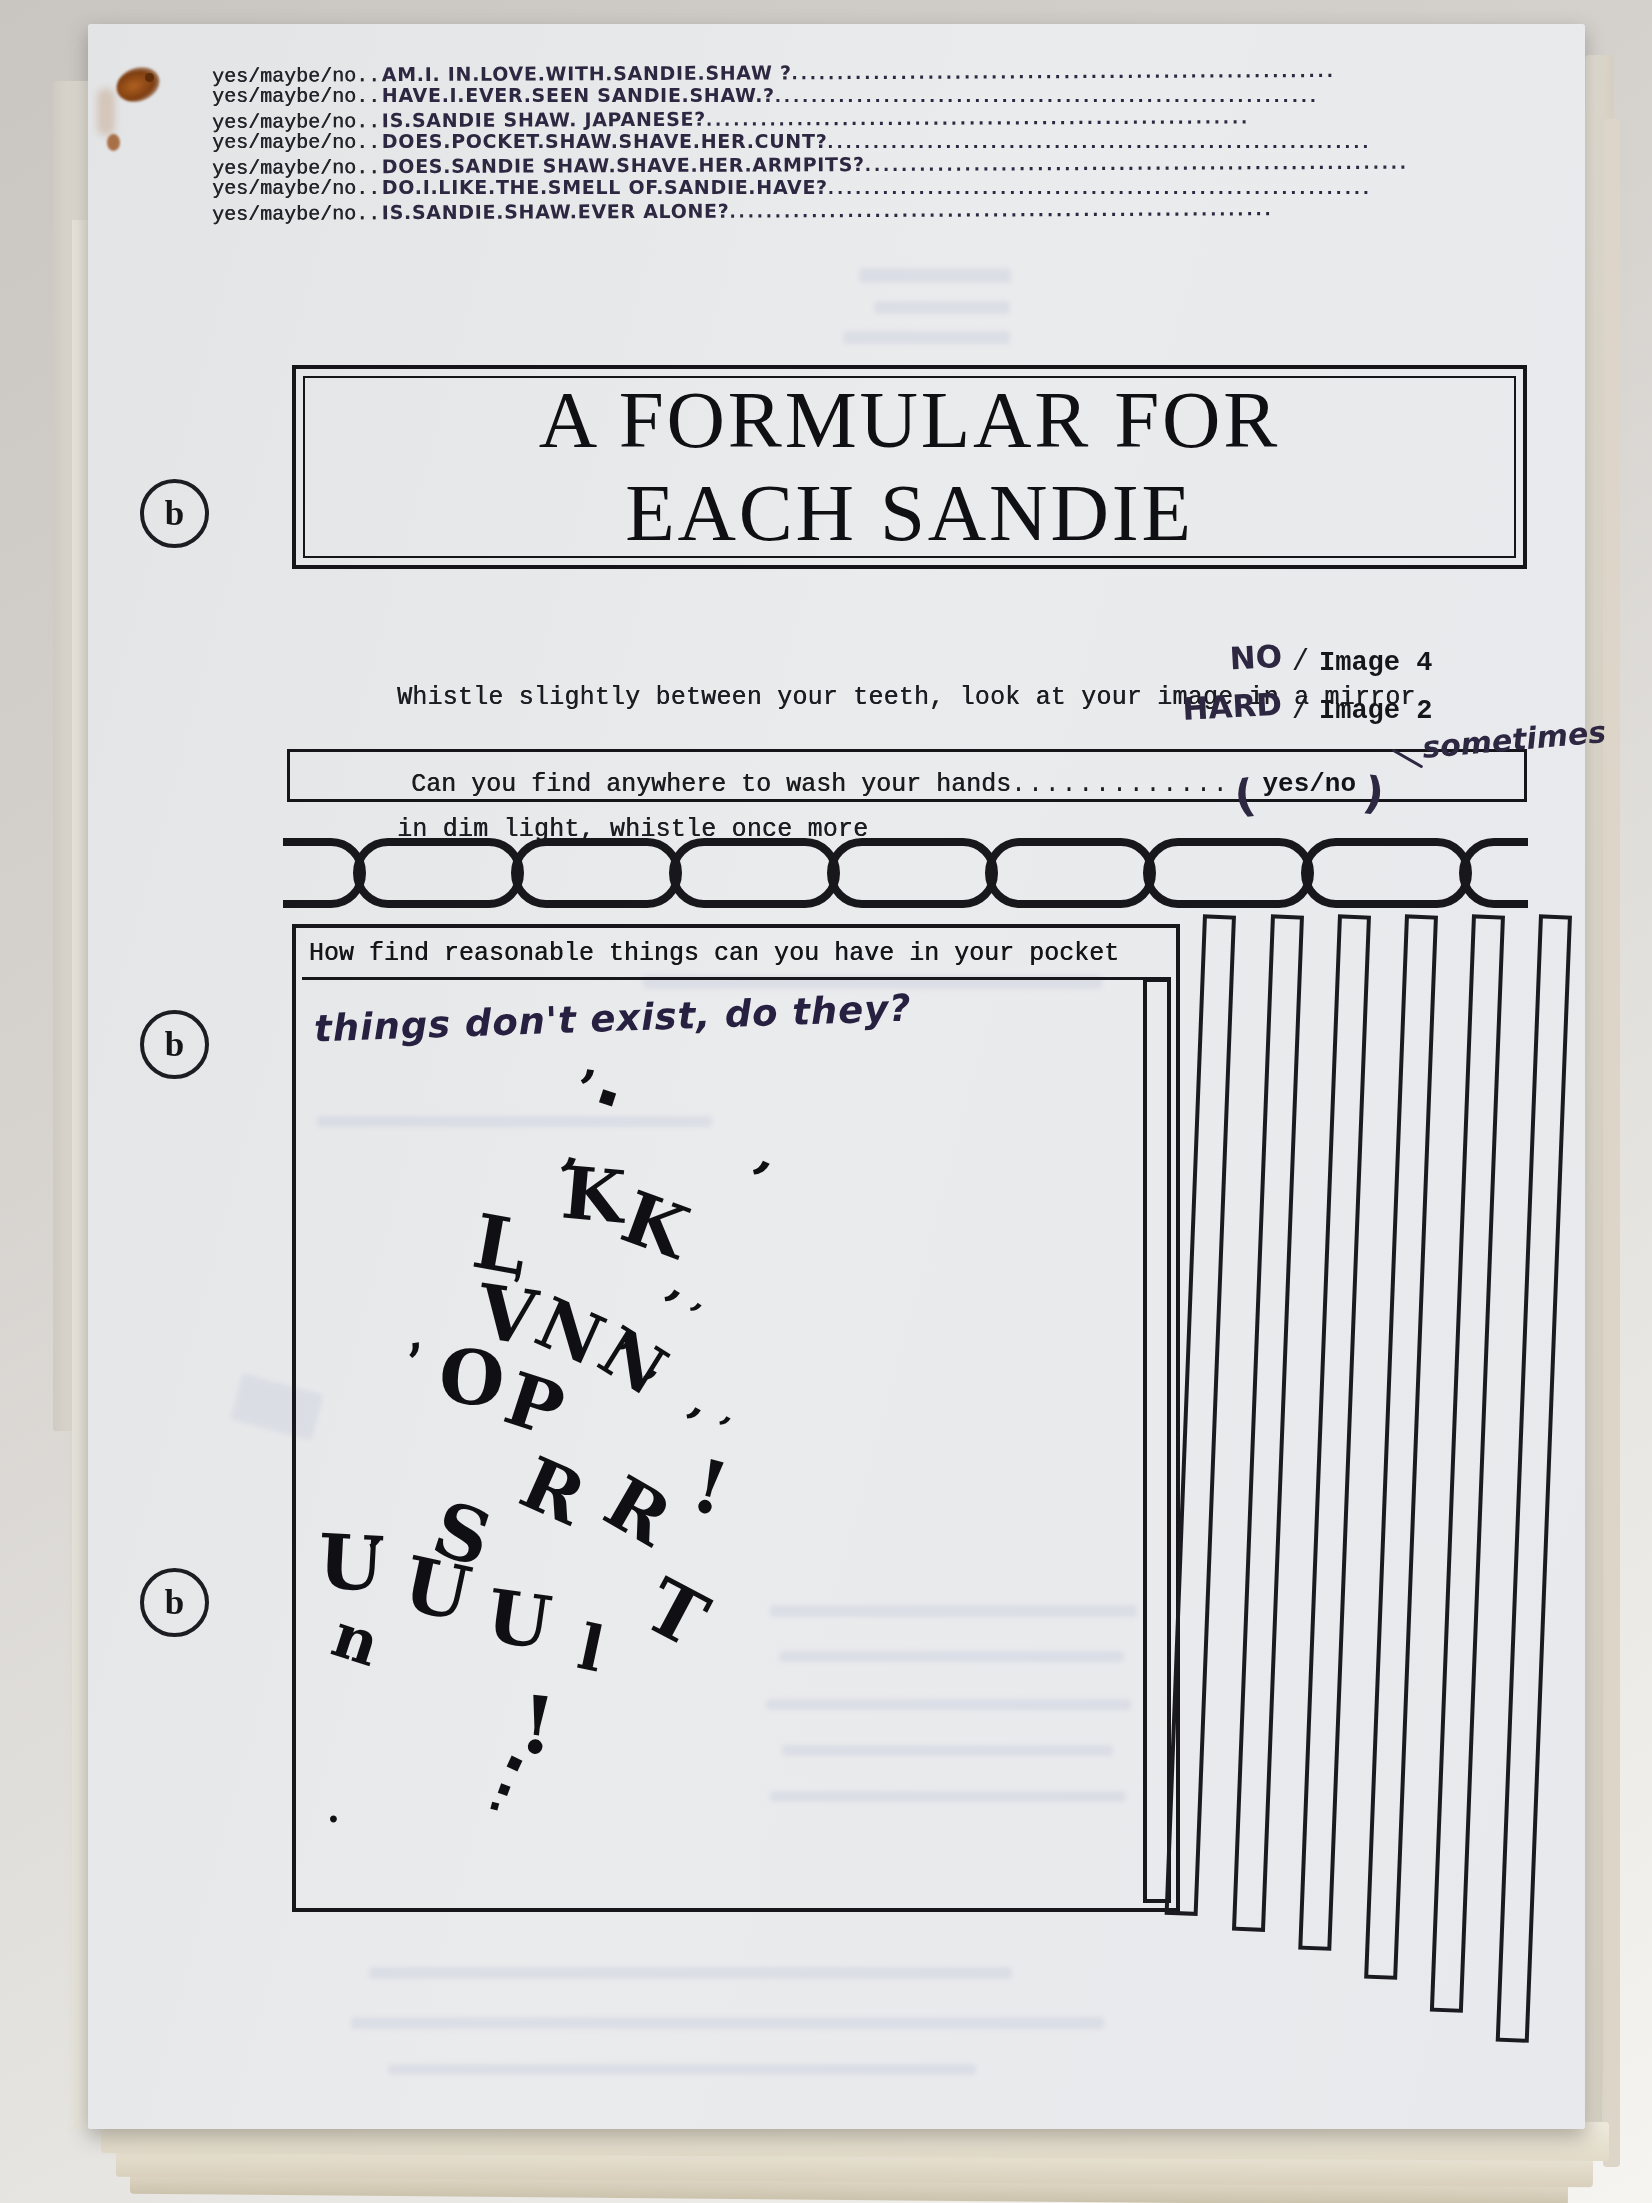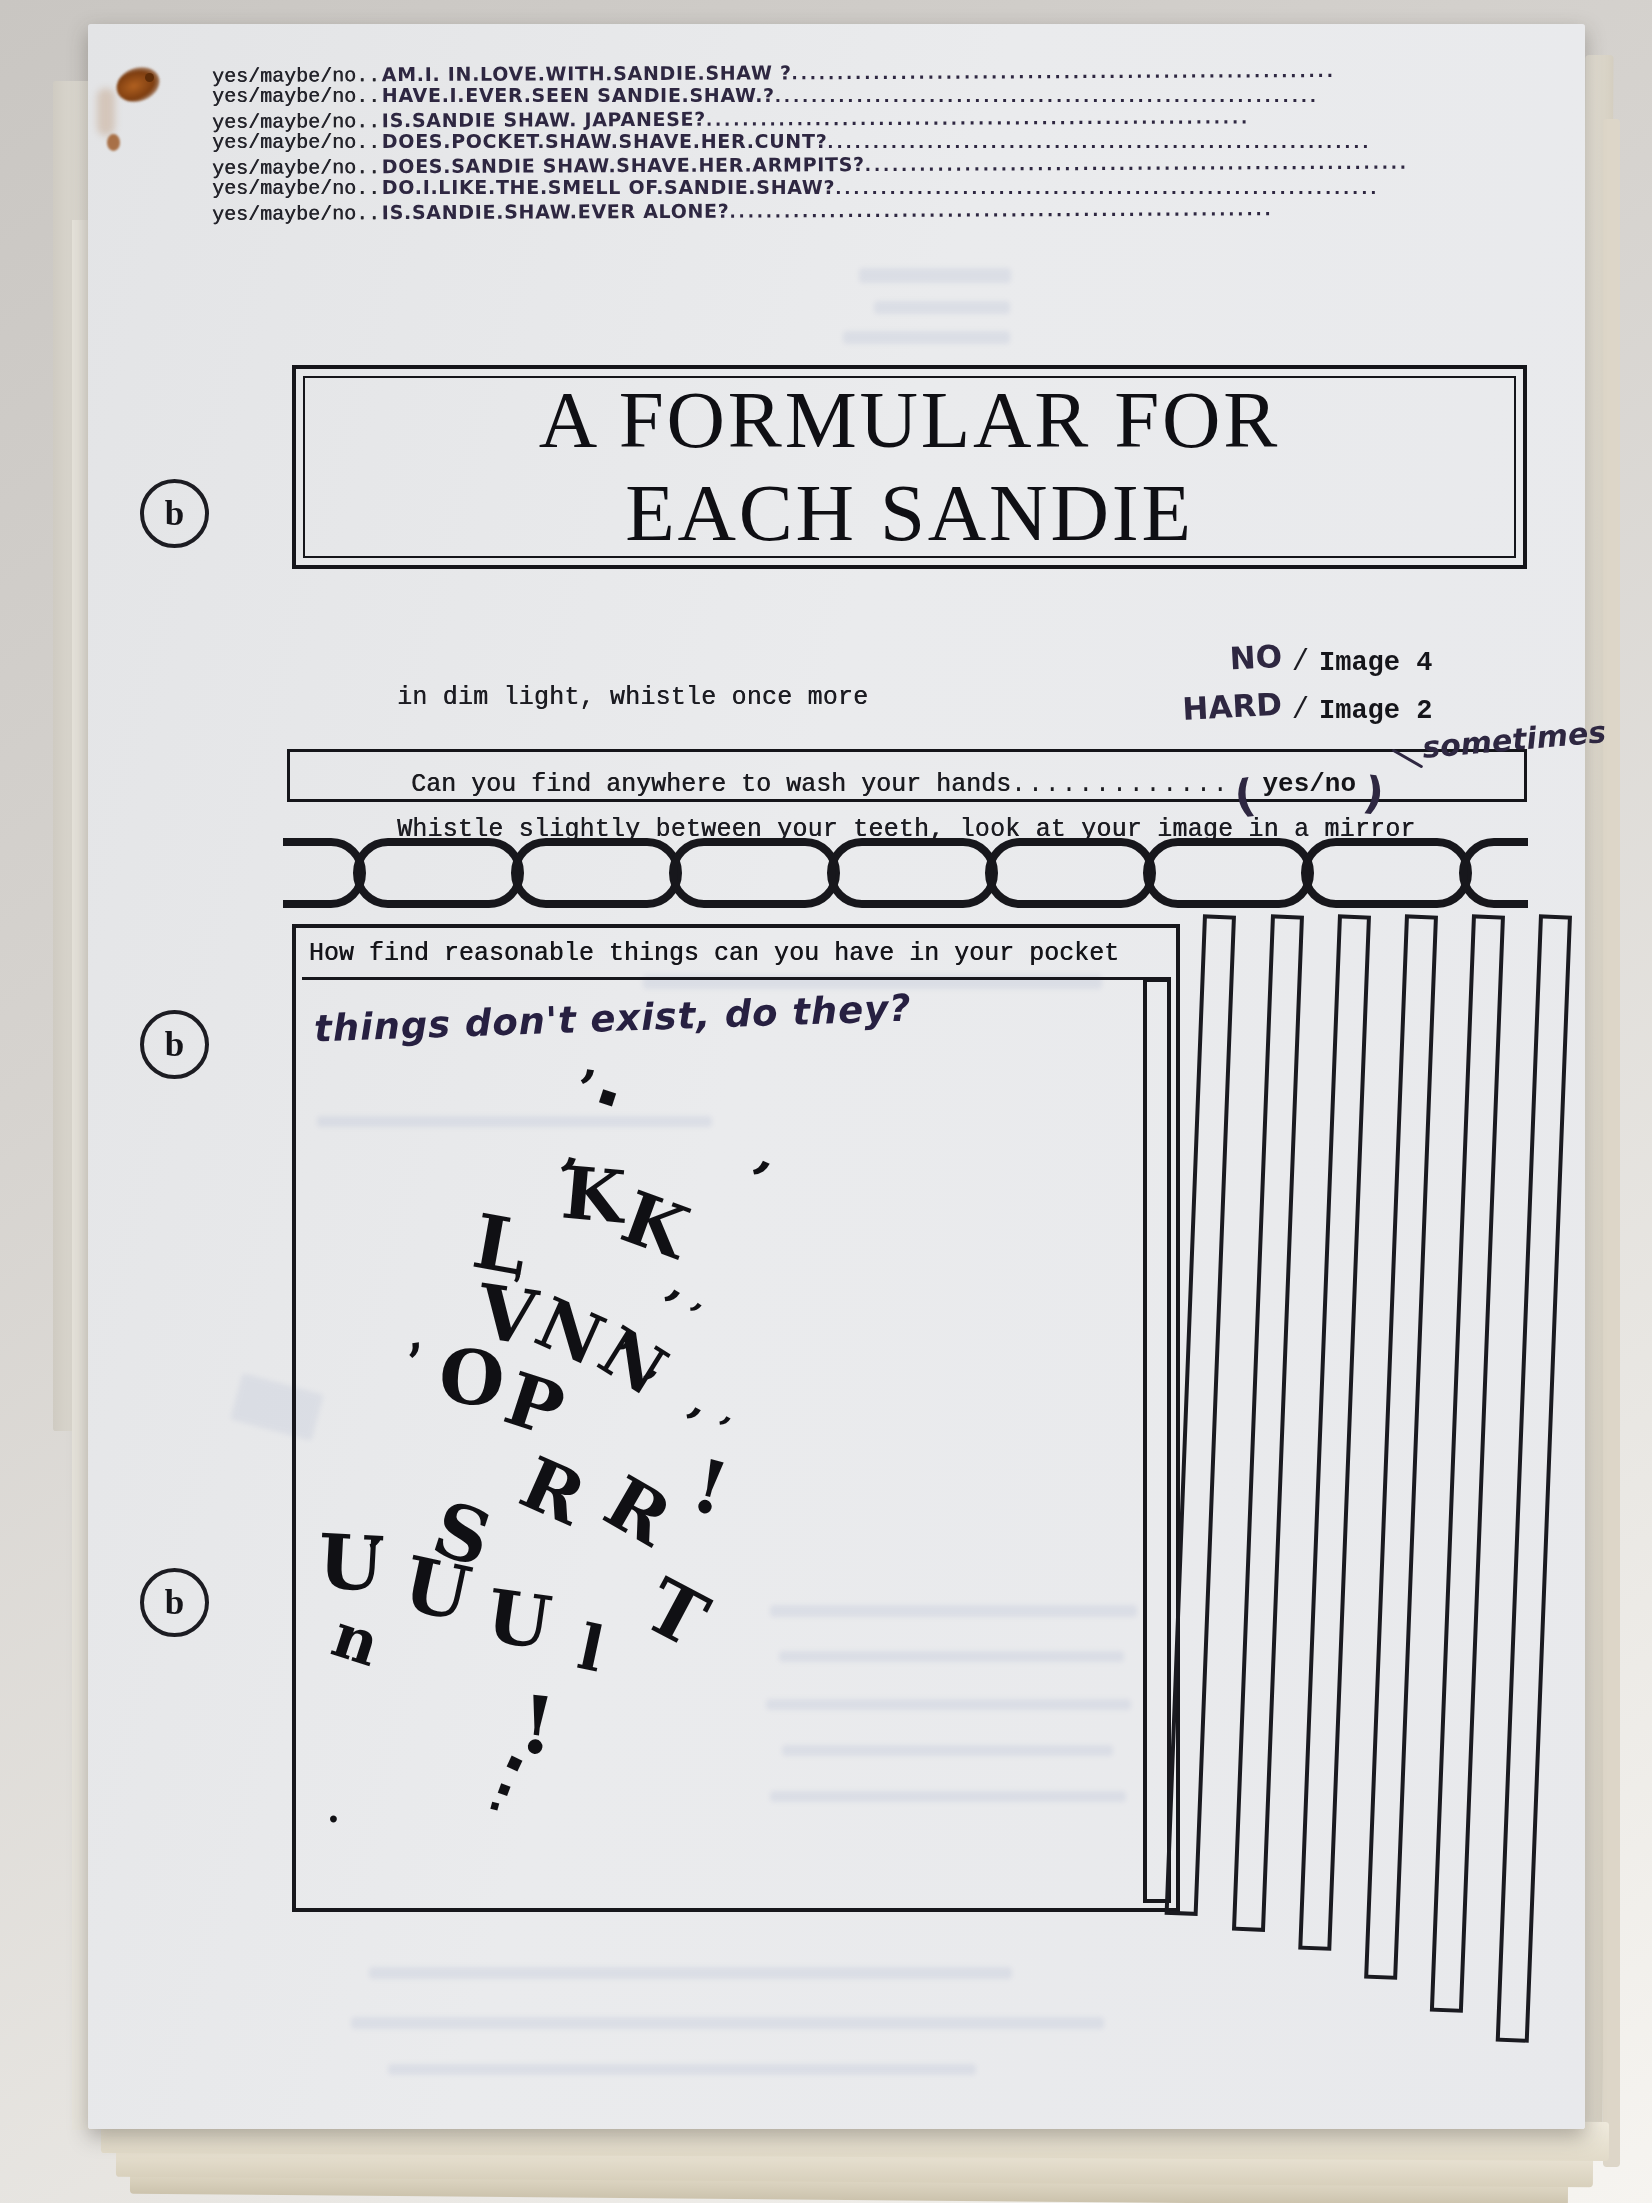--- a/index.html
+++ b/index.html
@@ -125,21 +125,21 @@
       <span class="q-hand">DOES.POCKET.SHAW.SHAVE.HER.CUNT?</span>
       <span class="q-leader">............................................................</span>
     </div>
     <div class="q-row">
       <span class="q-prefix">yes/maybe/no..</span>
       <span class="q-hand">DOES.SANDIE SHAW.SHAVE.HER.ARMPITS?</span>
       <span class="q-leader">............................................................</span>
     </div>
     <div class="q-row">
       <span class="q-prefix">yes/maybe/no..</span>
-      <span class="q-hand">DO.I.LIKE.THE.SMELL OF.SANDIE.SHAW?</span>
+      <span class="q-hand">DO.I.LIKE.THE.SMELL OF.SANDIE.HAVE?</span>
       <span class="q-leader">............................................................</span>
     </div>
     <div class="q-row">
       <span class="q-prefix">yes/maybe/no..</span>
       <span class="q-hand">IS.SANDIE.SHAW.EVER ALONE?</span>
       <span class="q-leader">............................................................</span>
     </div>
   </div>
 
 <div class="bmark" style="top:479px">
@@ -153,22 +153,22 @@
   </div>
 
 <div class="abs title-box">
   <div class="title-inner">
     <div class="title-line">A FORMULAR FOR</div>
     <div class="title-line">EACH SANDIE</div>
   </div>
 </div>
 
 <div class="abs instr">
+  <div>Whistle slightly between your teeth, look at your image in a mirror</div>
   <div>in dim light, whistle once more</div>
-  <div>Whistle slightly between your teeth, look at your image in a mirror</div>
 </div>
 
 <div class="resp-row" style="top:641px">
   <span class="resp-answer">NO</span>
   <span class="resp-slash">/</span>
   <span class="resp-label">Image 4</span>
 </div>
 <div class="resp-row" style="top:689px">
   <span class="resp-answer">HARD</span>
   <span class="resp-slash">/</span>

